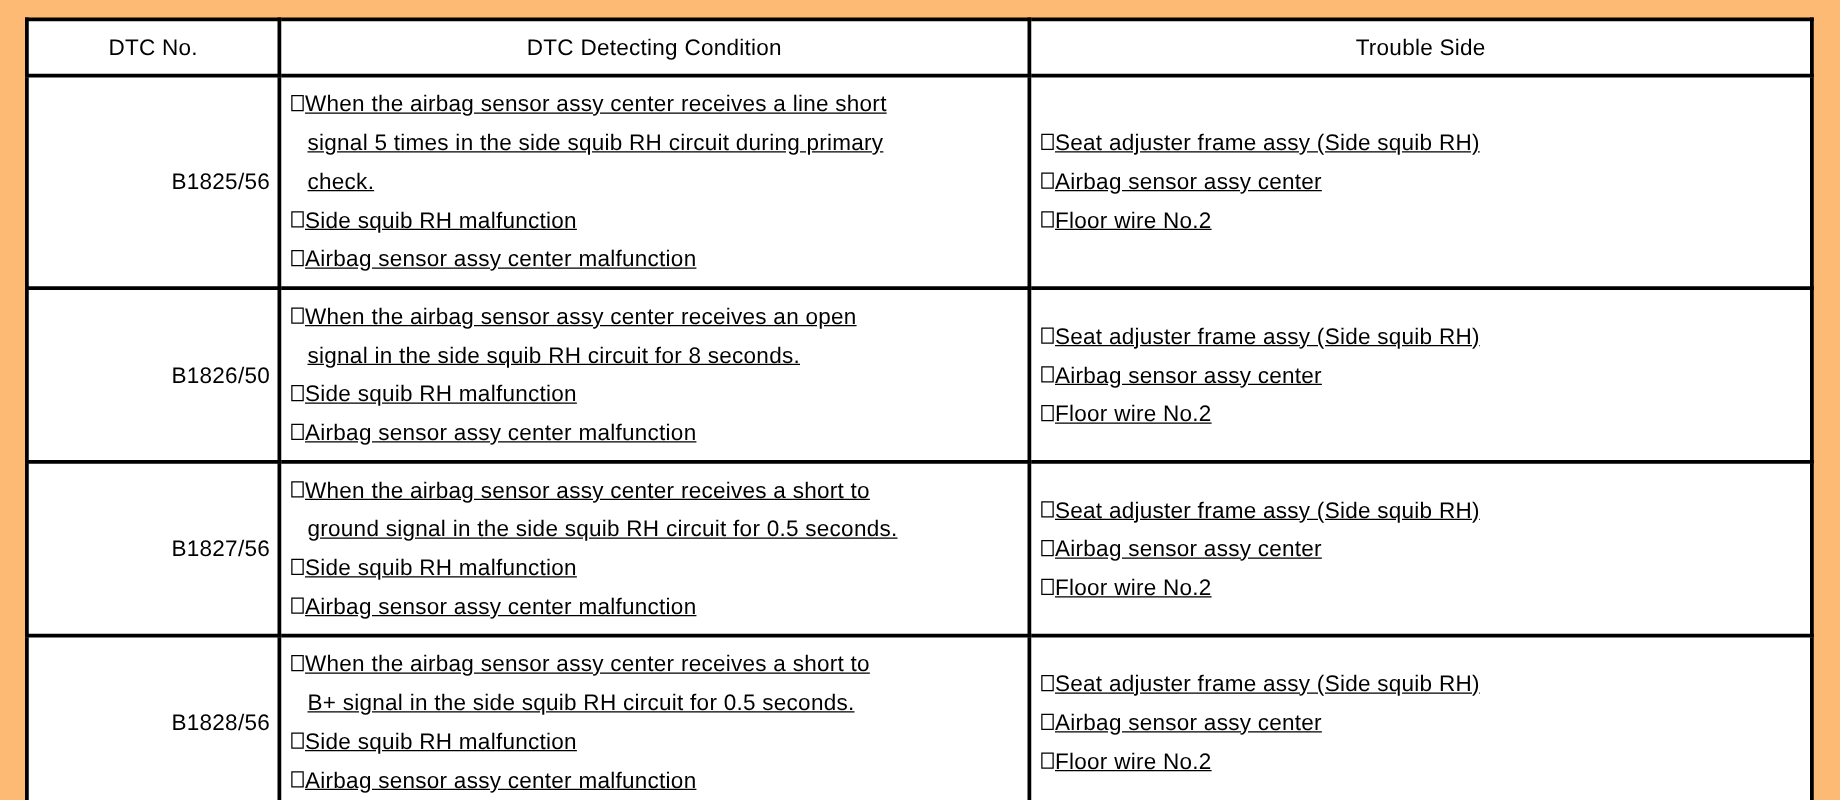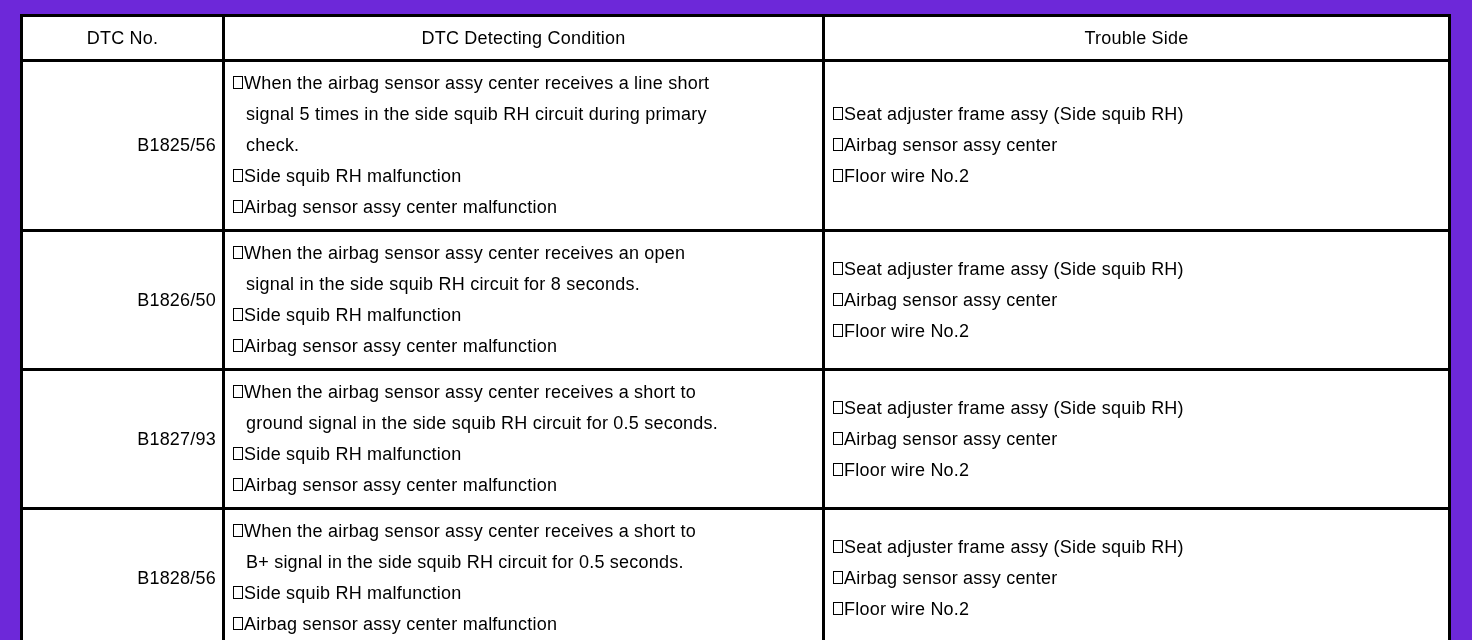--- a/index.html
+++ b/index.html
@@ -9,21 +9,21 @@
     width: 1472px;
     height: 640px;
     font-family: "Liberation Sans", sans-serif;
     color: #000000;
     -webkit-font-smoothing: none;
   }
   .page {
     position: relative;
     width: 1472px;
     height: 640px;
-    background: #6d28d9;
+    background: #fdba74;
   }
   table.dtc-table {
     position: absolute;
     left: 20px;
     top: 14px;
     width: 1428px;
     border-collapse: collapse;
     table-layout: fixed;
     border: 3px solid #000000;
   }
@@ -41,20 +41,21 @@
     text-align: center;
     padding: 2px 4px;
   }
   td.dtc-cell {
     text-align: right;
     padding: 2px 6px;
   }
   td.cond-cell, td.trouble-cell {
     text-align: left;
     padding: 6px 8px;
+    text-decoration: underline;
   }
   ul.bullet-list {
     list-style: none;
     margin: 0;
     padding: 0;
   }
   ul.bullet-list li {
     padding-left: 13px;
     text-indent: -13px;
     white-space: pre-line;
@@ -123,21 +124,21 @@
         </td>
         <td class="trouble-cell">
           <ul class="bullet-list">
             <li><span class="sq-bullet"></span><span>Seat adjuster frame assy (Side squib RH)</span></li>
             <li><span class="sq-bullet"></span><span>Airbag sensor assy center</span></li>
             <li><span class="sq-bullet"></span><span>Floor wire No.2</span></li>
           </ul>
         </td>
       </tr>
       <tr class="row-3">
-        <td class="dtc-cell">B1827/93</td>
+        <td class="dtc-cell">B1827/56</td>
         <td class="cond-cell">
           <ul class="bullet-list">
             <li><span class="sq-bullet"></span><span>When the airbag sensor assy center receives a short to
 ground signal in the side squib RH circuit for 0.5 seconds.</span></li>
             <li><span class="sq-bullet"></span><span>Side squib RH malfunction</span></li>
             <li><span class="sq-bullet"></span><span>Airbag sensor assy center malfunction</span></li>
           </ul>
         </td>
         <td class="trouble-cell">
           <ul class="bullet-list">

